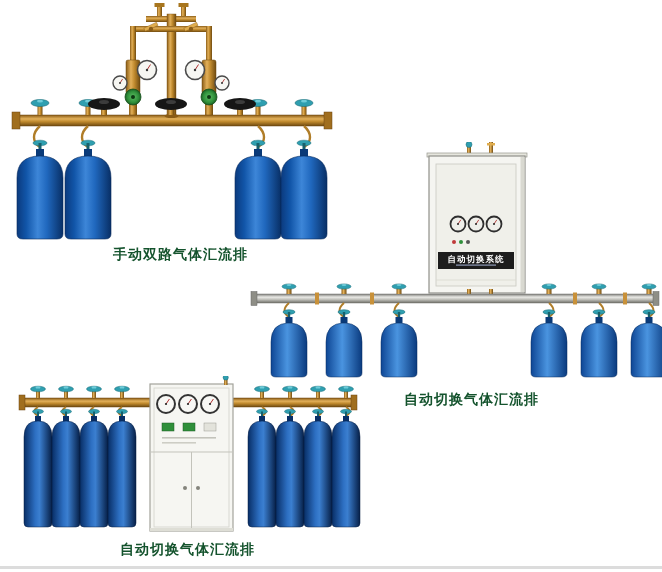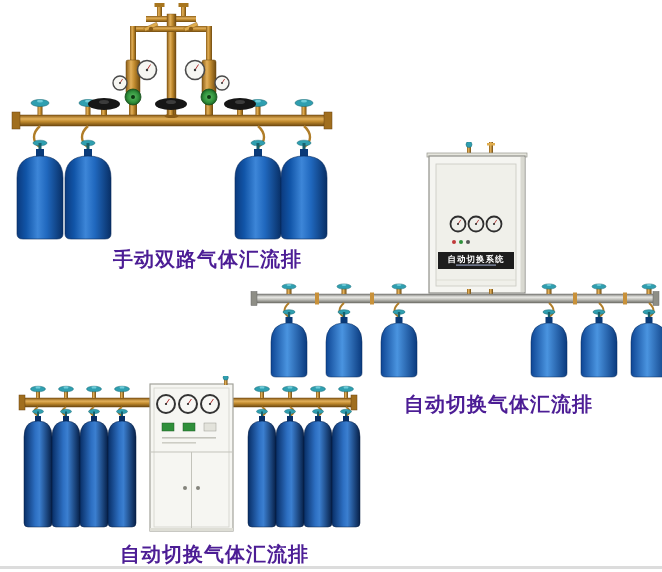--- a/index.html
+++ b/index.html
@@ -2,21 +2,21 @@
 <html><head>
 <meta charset="utf-8">
 <style>
   html,body { margin:0; padding:0; background:#ffffff; }
   .page {
     position:relative; width:662px; height:572px; background:#ffffff;
     overflow:hidden; font-family:"Liberation Sans", sans-serif;
   }
   figure.product { position:absolute; margin:0; padding:0; }
   .caption {
-    position:absolute; font-size:20px; font-weight:bold; color:#4c1d95;
+    position:absolute; font-size:14px; font-weight:bold; color:#14532d;
     letter-spacing:1px; white-space:nowrap;
   }
   .bottom-rule {
     position:absolute; left:0; top:566px; width:662px; height:3px;
     background:#dcdcdc;
   }
 </style>
 </head>
 <body>
 

